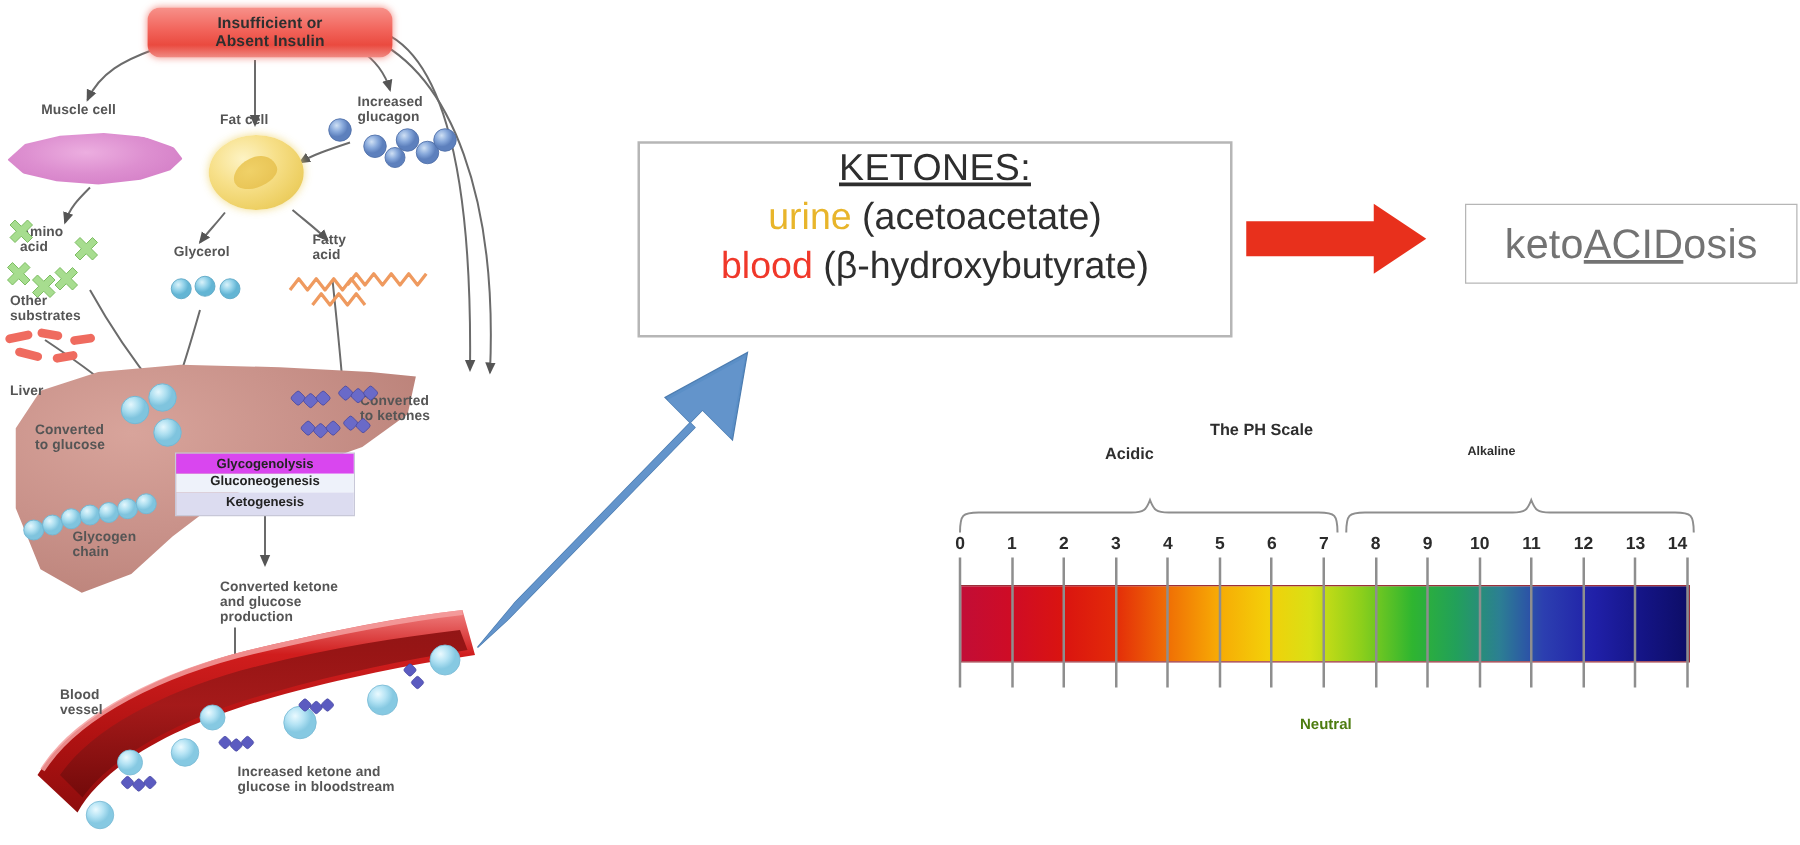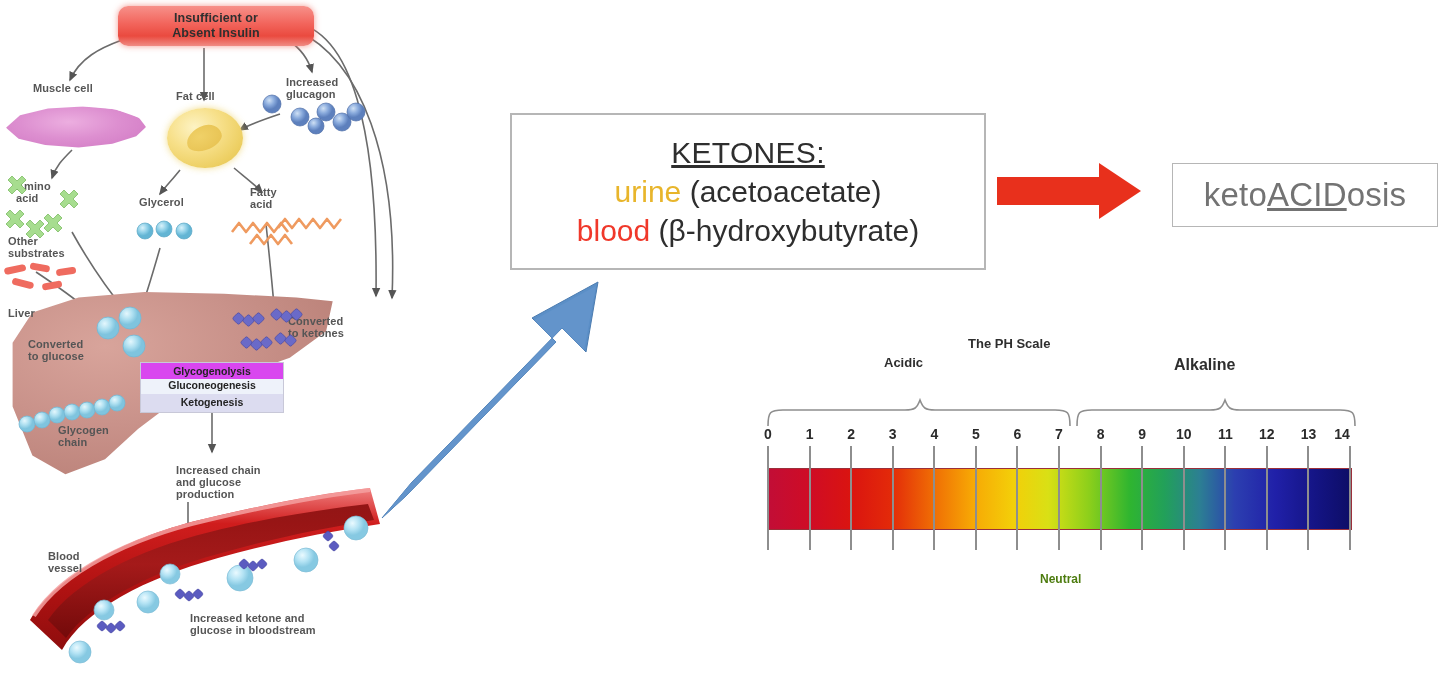--- a/index.html
+++ b/index.html
@@ -73,41 +73,41 @@
   .meta-box .r2{background:#eef2fa;padding:0 2px 2px;}
   .meta-box .r3{background:#dcdcf0;padding:2px;}
 
   
   .vessel-wrap{position:absolute;left:18px;top:470px;width:370px;height:190px;}
 
   
   .ketones-box{
     position:absolute;left:510px;top:113px;width:472px;height:153px;
     border:2px solid #b6b6b6;background:#fff;
-    display:flex;flex-direction:column;align-items:center;justify-content:center;
+    display:flex;flex-direction:column;align-items:center;justify-content:flex-start;
     font-size:30px;line-height:39px;color:#2e2e2e;
   }
   .ketones-title{font-weight:400;text-decoration:underline;letter-spacing:.3px;}
   .ketones-line{white-space:nowrap;}
   .k-urine{color:#e8b52b;}
   .k-blood{color:#f0382a;}
 
   
   .acid-box{
     position:absolute;left:1172px;top:163px;width:264px;height:62px;
     border:1.5px solid #b6b6b6;background:#fff;
     display:flex;align-items:center;justify-content:center;
   }
   .acid-box span{font-size:33px;color:#737373;letter-spacing:.2px;}
   .acid-box u{text-decoration:underline;text-underline-offset:2px;}
 
   
   .ph-title{position:absolute;left:968px;top:336px;font-size:13px;font-weight:700;color:#2e2e2e;}
   .ph-acidic{position:absolute;left:884px;top:355px;font-size:13px;font-weight:700;color:#2e2e2e;}
-  .ph-alkaline{position:absolute;left:1174px;top:356px;font-size:16px;font-weight:700;color:#2e2e2e;}
+  .ph-alkaline{position:absolute;left:1174px;top:356px;font-size:10px;font-weight:700;color:#2e2e2e;}
   .ph-neutral{position:absolute;left:1040px;top:572px;font-size:12px;font-weight:700;color:#4d7c0f;}
   .ph-nums{position:absolute;left:760px;top:426px;width:600px;height:18px;}
   .ph-num{position:absolute;top:0;font-size:14px;font-weight:700;color:#2b2b2b;
           transform:translateX(-50%);}
   .ph-bar{
     position:absolute;left:768px;top:468px;width:582px;height:60px;
     border:1px solid #9b2f3a;
     background:linear-gradient(90deg,
       #c20d36 0%, #cf0c25 7%, #da1410 14%, #e32a09 21%,
       #ef6b05 28%, #f7a805 35%, #f3cf09 42%, #d9e015 48%,
@@ -303,21 +303,21 @@
   </svg>
   <div class="lbl" style="left:58px;top:424px;"><span>Glycogen</span><br>
        <span>chain</span></div>
 
   <div class="meta-box">
     <div class="r1">Glycogenolysis</div>
     <div class="r2">Gluconeogenesis</div>
     <div class="r3">Ketogenesis</div>
   </div>
 
-  <div class="lbl" style="left:176px;top:464px;"><span>Increased chain</span><br>
+  <div class="lbl" style="left:176px;top:464px;"><span>Converted ketone</span><br>
        <span>and glucose</span><br>
        <span>production</span></div>
 
   <div class="vessel-wrap">
     <svg width="370" height="190">
       <defs>
         <linearGradient id="vout" x1="0" y1="0" x2="0" y2="1">
           <stop offset="0%" stop-color="#f08080"></stop>
           <stop offset="22%" stop-color="#d01d1d"></stop>
           <stop offset="62%" stop-color="#b01212"></stop>

